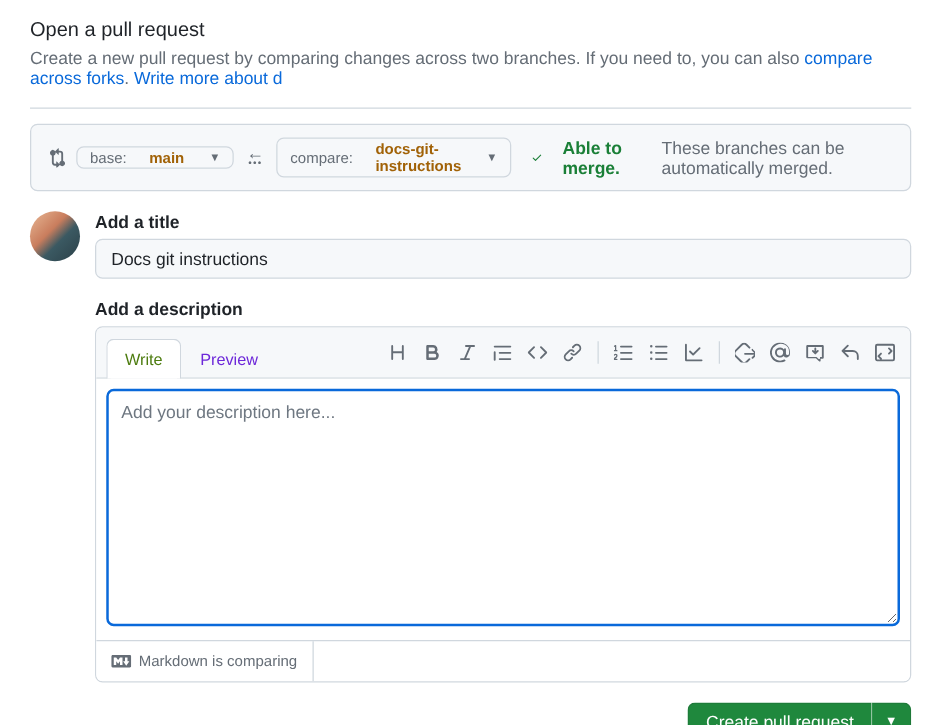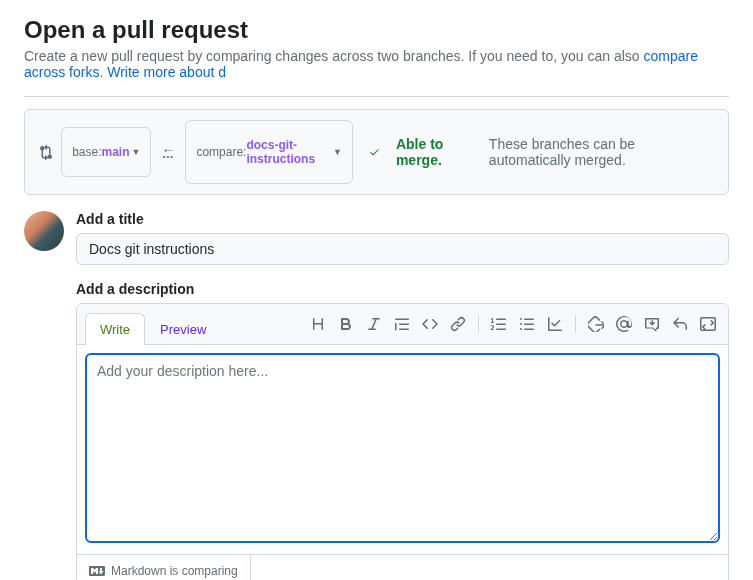--- a/index.html
+++ b/index.html
@@ -6,22 +6,22 @@
     body {
       font-family: -apple-system, BlinkMacSystemFont, "Segoe UI", Helvetica, Arial, sans-serif;
       font-size: 14px;
       color: #1f2328;
       background: #ffffff;
       padding: 16px 24px;
       width: 753px;
       overflow: hidden;
     }
     .page-title {
-      font-size: 24px;
-      font-weight: 700;
+      font-size: 16px;
+      font-weight: 400;
       margin-bottom: 4px;
     }
     .page-subtitle {
       font-size: 14px;
       color: #656d76;
       margin-bottom: 16px;
     }
     .page-subtitle a { color: #0969da; text-decoration: none; }
     .divider { border-top: 1px solid #d0d7de; margin: 12px 0; }
     .compare-bar {
@@ -36,30 +36,30 @@
     }
     .compare-icon {
       width: 20px; height: 20px;
       display: inline-flex; align-items: center; justify-content: center;
       color: #656d76;
     }
     .branch-sel {
       background: #f6f8fa;
       border: 1px solid #d0d7de;
       border-radius: 6px;
-      padding: 17px 10px;
+      padding: 1px 10px;
       font-size: 12px;
       display: inline-flex;
       align-items: center;
-      gap: 0;
+      gap: 18px;
       cursor: pointer;
       color: #656d76;
       justify-content: flex-end;
     }
-    .branch-sel b { color: #8b5cf6; font-weight: 600; }
+    .branch-sel b { color: #a16207; font-weight: 600; }
     .caret { font-size: 9px; margin-left: 2px; color: #656d76; }
     .arrow-left {
       color: #656d76;
       font-size: 14px;
       padding: 0 2px;
       display: inline-flex;
       flex-direction: column;
       align-items: center;
       line-height: 0.7;
     }

